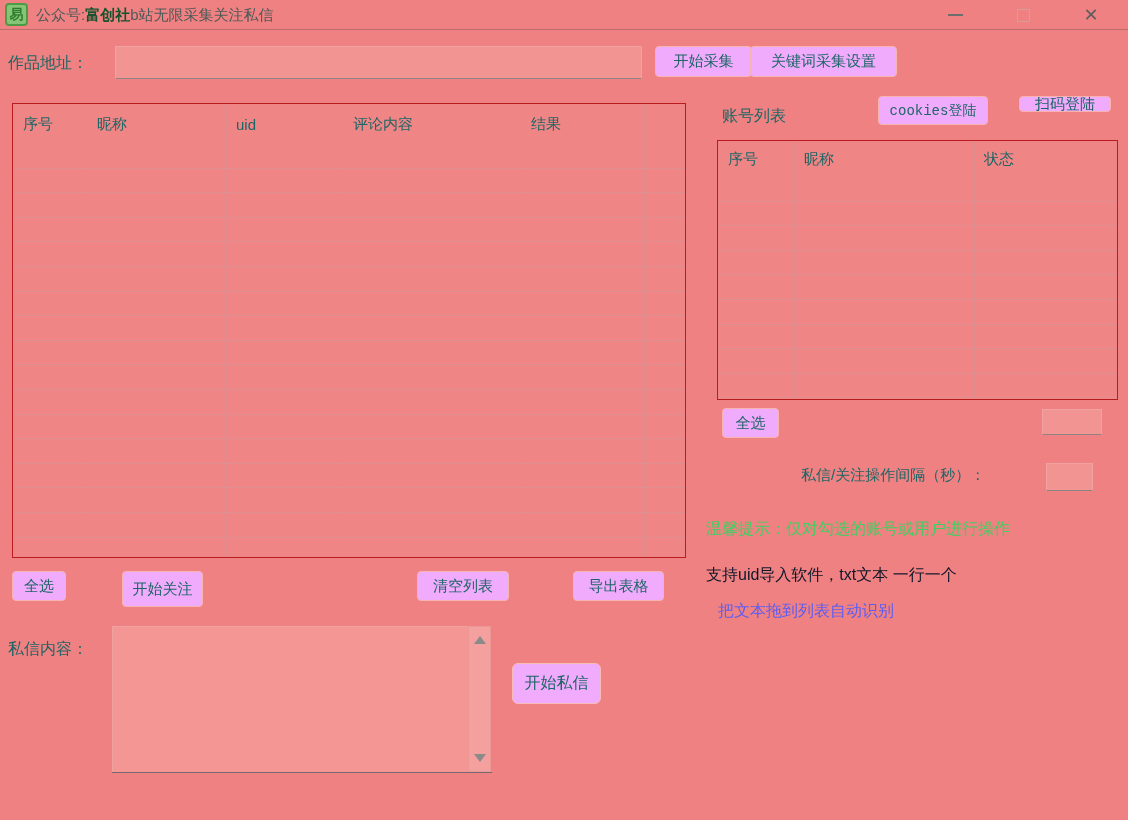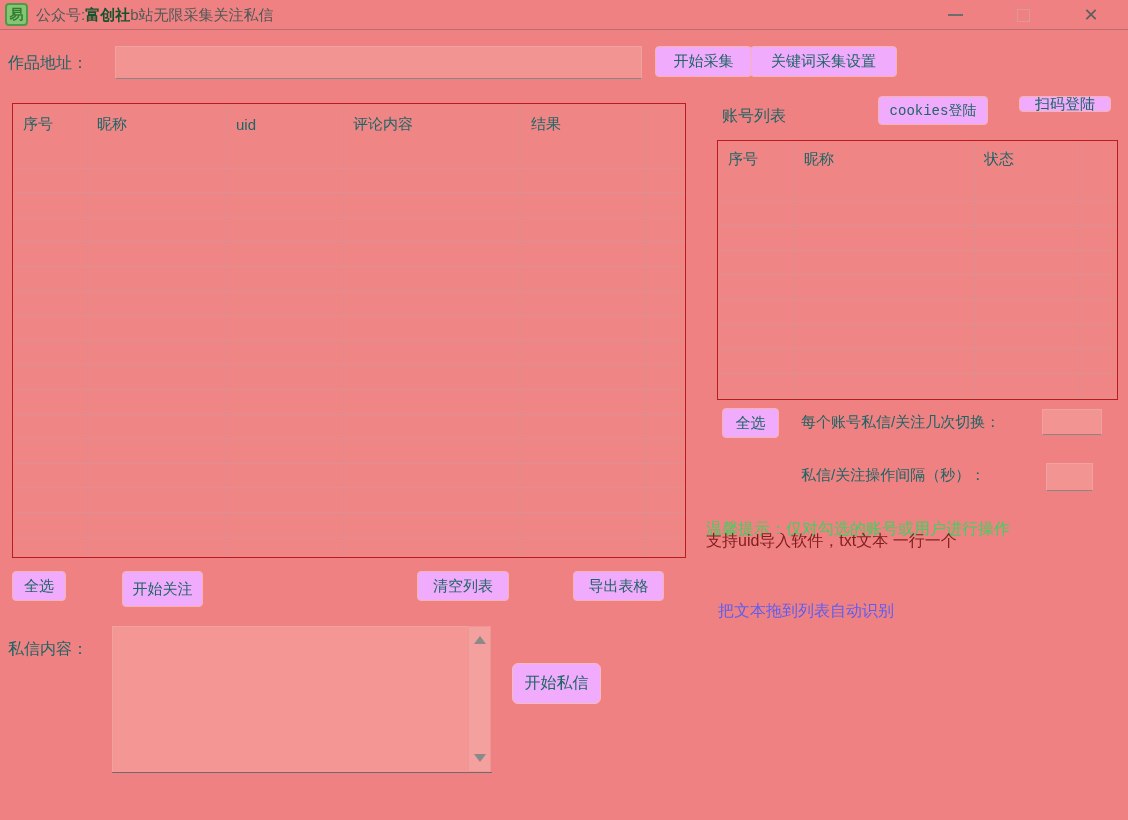--- a/index.html
+++ b/index.html
@@ -54,21 +54,21 @@
   
   #accounts-title { position:absolute; left:722px; top:106px; font-size:16px; }
   #btn-cookies-login { left:878px; top:96px; width:110px; height:29px; font-family:"Liberation Mono","DejaVu Sans Mono",monospace; font-size:14px;}
   #btn-scan-login { left:1019px; top:96px; width:92px; height:16px; }
   #btn-accounts-select-all { left:722px; top:408px; width:57px; height:30px; }
   #switch-count-label { position:absolute; left:801px; top:413px; font-size:15px; }
   #switch-count-input { left:1042px; top:409px; width:60px; height:26px; }
   #interval-label { position:absolute; left:801px; top:466px; font-size:15px; }
   #interval-input { left:1046px; top:463px; width:47px; height:28px; }
   #warm-tip { position:absolute; left:706px; top:519px; font-size:16px; color:#3dd160; }
-  #uid-tip-1 { position:absolute; left:706px; top:531px; font-size:16px; color:#7f1d1d; }
+  #uid-tip-1 { position:absolute; left:706px; top:565px; font-size:16px; color:#0f172a; }
   #uid-tip-2 { position:absolute; left:706px; top:601px; font-size:16px; color:#5d5df2;margin-left:12px; }
   
   #btn-comments-select-all { left:12px; top:571px; width:54px; height:30px; }
   #btn-start-follow { left:122px; top:571px; width:81px; height:36px; }
   #btn-clear-list { left:417px; top:571px; width:92px; height:30px; }
   #btn-export-table { left:573px; top:571px; width:91px; height:30px; }
   
   #message-label { position:absolute; left:8px; top:639px; font-size:16px; }
   #message-textarea { position:absolute; left:112px; top:626px; width:356px; height:146px;
     background:#f39694; border:1px solid #efa3a0; border-right:none; border-bottom:none;
@@ -136,21 +136,20 @@
       <div class="hcell" style="width:180px">昵称</div>
       <div class="hcell" style="width:105px">状态</div>
     </div>
     <div class="vline" style="left:76px"></div>
     <div class="vline" style="left:256px"></div>
     <div class="vline" style="left:361px"></div>
     <div class="tbl-body"></div>
   </div>
 
   <button id="btn-accounts-select-all" class="btn">全选</button>
-  <div id="switch-count-label">每个账号私信/关注几次切换：</div>
   <input id="switch-count-input" class="underline-input" type="text" value="" style="">
   <div id="interval-label">私信/关注操作间隔（秒）：</div>
   <input id="interval-input" class="underline-input" type="text" value="" style="">
 
   <div id="warm-tip">温馨提示：仅对勾选的账号或用户进行操作</div>
   <div id="uid-tip-1">支持uid导入软件，txt文本 一行一个</div>
   <div id="uid-tip-2">把文本拖到列表自动识别</div>
 
   <div id="message-label">私信内容：</div>
   <textarea id="message-textarea" style=""></textarea>

